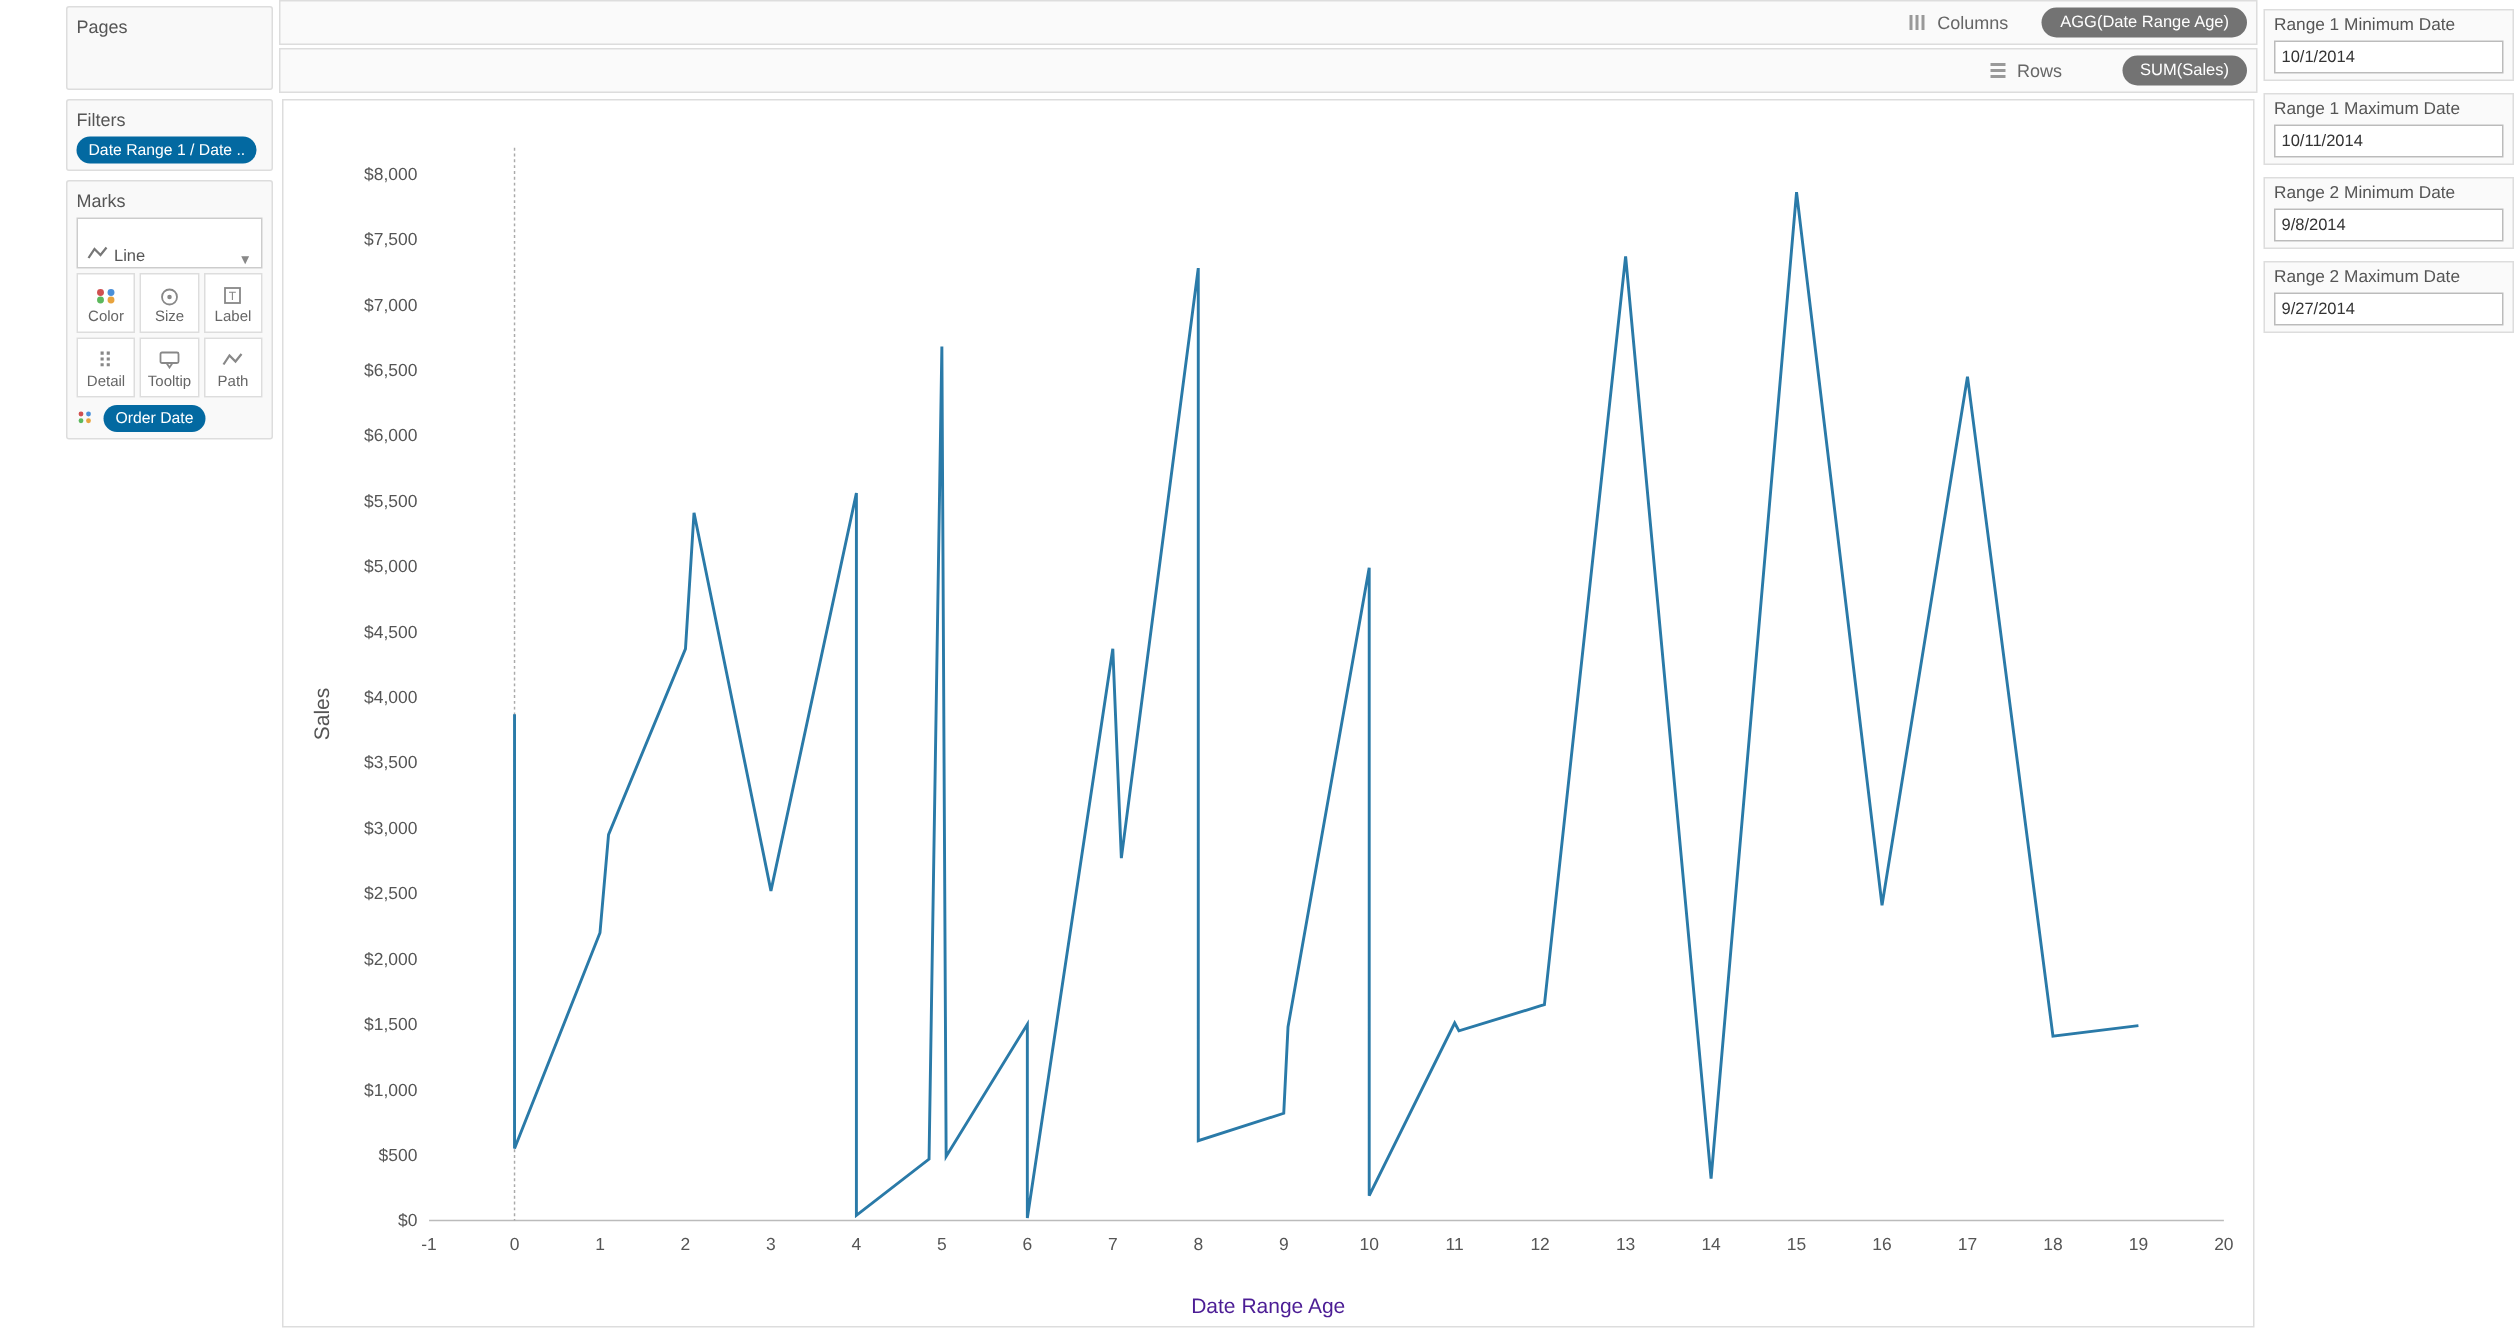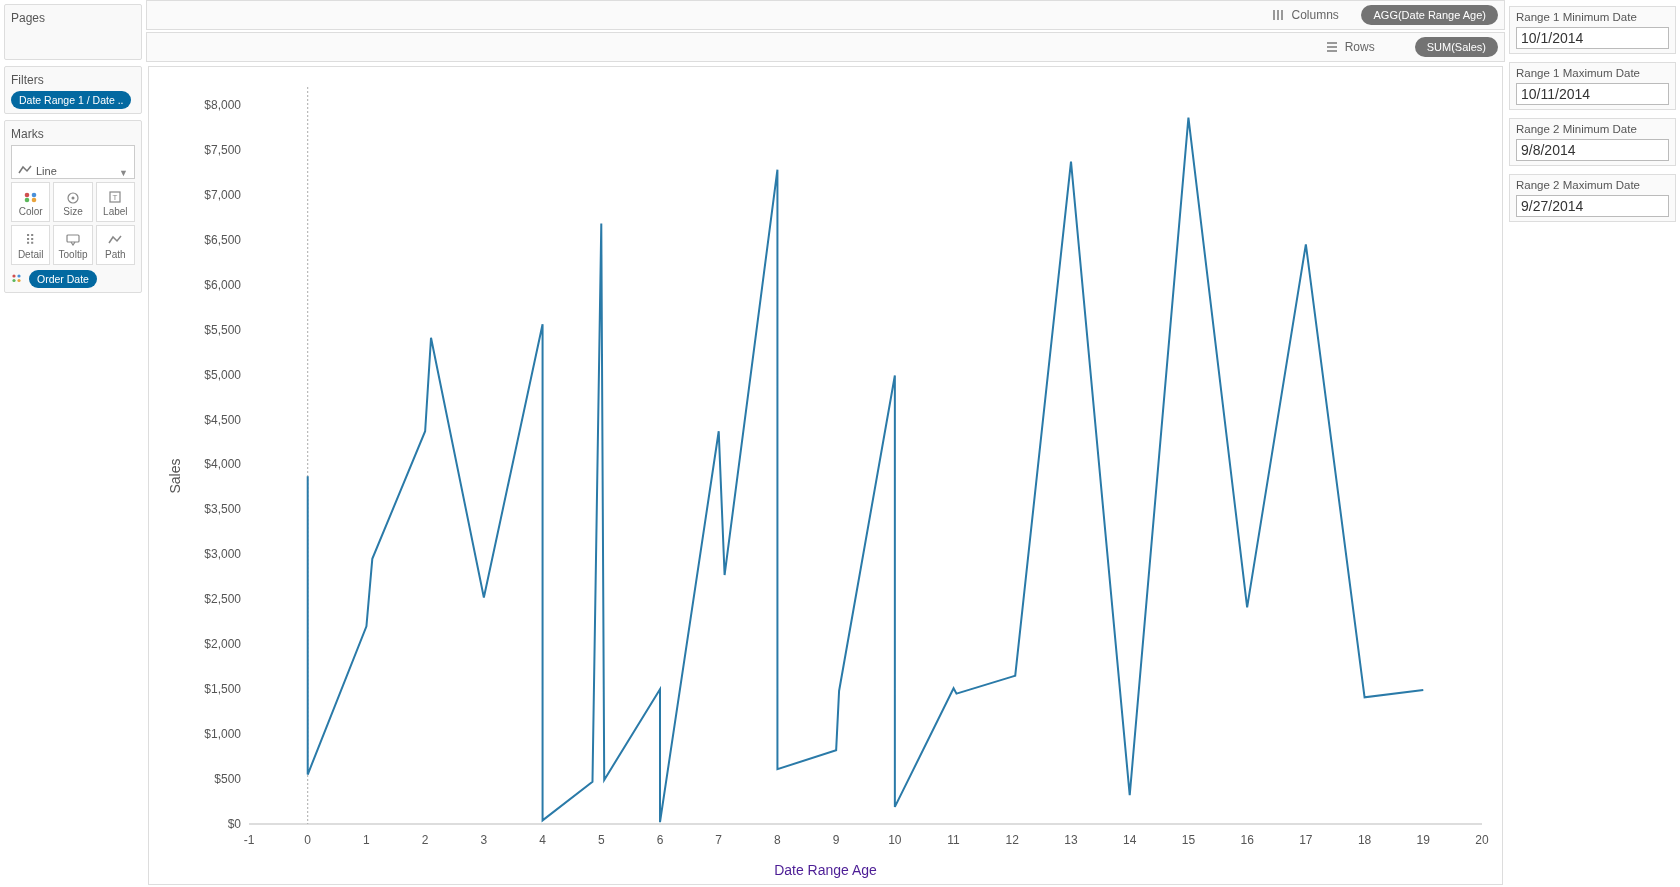--- a/index.html
+++ b/index.html
@@ -1,18 +1,18 @@
 <!DOCTYPE html>
 <html><head>
 <meta charset="utf-8">
 <style>
 * { box-sizing: border-box; margin: 0; padding: 0; font-family: Arial, Helvetica, sans-serif; }
 body { background: #fff; width: 1680px; height: 887px; position: relative; font-size: 12px; color: #333; }
 
-.layout { display: flex; height: 100%; }
+.layout { display: flex; height: 100%; padding-left: 40px; }
 .left-col { width: 146px; padding: 4px; display: flex; flex-direction: column; gap: 6px; }
 .main-col { flex: 1; display: flex; flex-direction: column; }
 .right-col { width: 175px; padding: 6px 4px; display: flex; flex-direction: column; gap: 8px; }
 
 .panel { border: 1px solid #ddd; background: #f9f9f9; padding: 4px 6px; border-radius: 2px; }
 .panel-title { font-size: 12px; color: #555; padding: 2px 0 4px 0; }
 
 .shelf-row { display: flex; align-items: center; border: 1px solid #ddd; background: #fafafa; height: 30px; padding: 0 6px; margin-bottom: 2px; justify-content: flex-end; }
 .shelf-icon { width: 18px; display: flex; align-items: center; justify-content: center; color: #888; }
 .shelf-label { width: 70px; font-size: 12px; color: #666; margin-left: 4px; }
@@ -28,21 +28,21 @@
 .marks-pill-row { display: flex; align-items: center; gap: 4px; padding-top: 2px; }
 .dots3 { font-size: 12px; color: #888; letter-spacing: 1px; }
 
 .chart-area { flex: 1; border: 1px solid #ddd; margin: 2px; position: relative; background: #fff; }
 .chart-svg { position: absolute; inset: 0; width: 100%; height: 100%; }
 .axis-label-y { position: absolute; left: 8px; top: 50%; transform: translateY(-50%) rotate(-90deg); transform-origin: center; font-size: 14px; color: #555; }
 .axis-label-x { position: absolute; bottom: 6px; left: 50%; transform: translateX(-50%); font-size: 14px; color: #4c1d95; margin-top: 28px; }
 
 .param-block { border: 1px solid #ddd; padding: 4px 6px; background: #fafafa; }
 .param-label { font-size: 11.5px; color: #555; margin-bottom: 4px; }
-.param-input { width: 100%; height: 22px; border: 1px solid #bbb; padding: 0 4px; font-size: 14px; color: #333; background: #fff; }
+.param-input { width: 100%; height: 22px; border: 1px solid #bbb; padding: 0 4px; font-size: 11px; color: #333; background: #fff; }
 
 svg text.tick { font-size: 12px; fill: #555; }
 svg .zero-line { stroke: #bbb; stroke-width: 1; }
 svg .v-dash { stroke: #aaa; stroke-width: 1; stroke-dasharray: 2,2; }
 svg .plot-line { stroke: #2a7aa8; stroke-width: 2; fill: none; }
 </style>
 </head>
 <body>
 
 <div class="layout">

